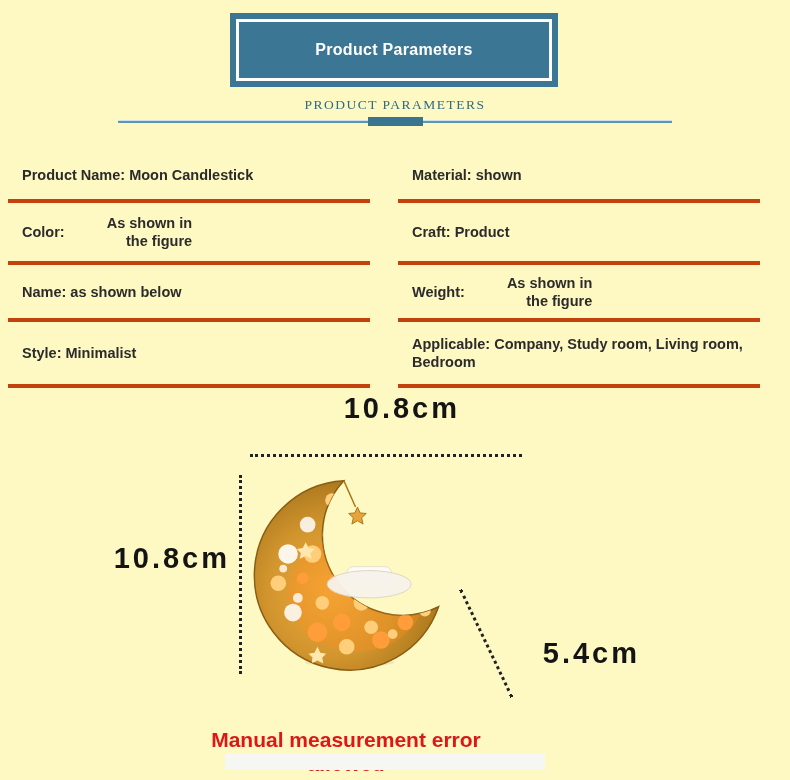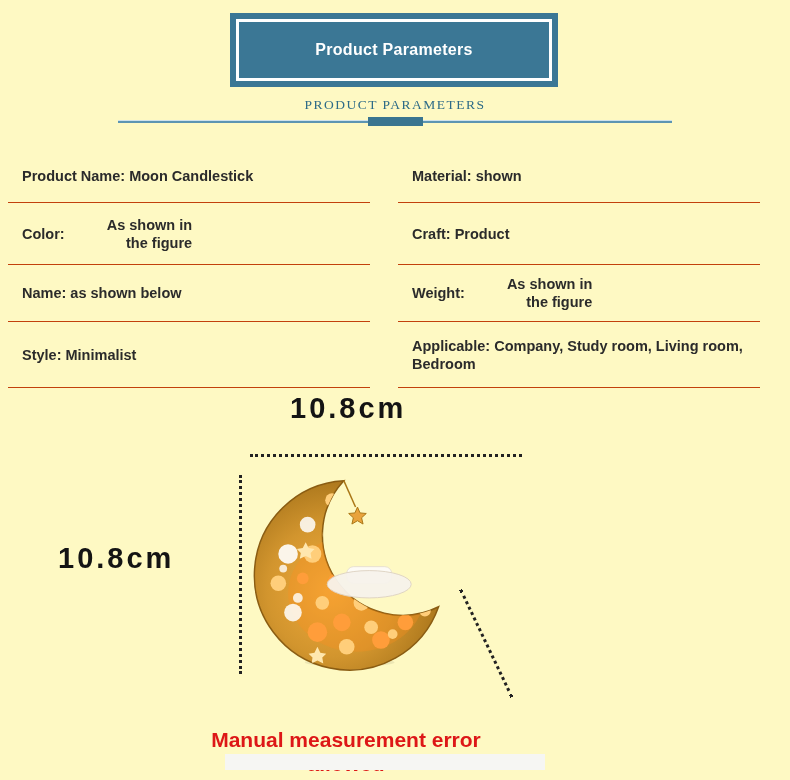--- a/index.html
+++ b/index.html
@@ -34,35 +34,35 @@
   .title-rule-block {
     position:absolute; left:368px; top:117px; width:55px; height:9px;
     background:#3a7590;
   }
 
   
   .col { position:absolute; top:150px; }
   .col-left  { left:8px;   width:362px; }
   .col-right { left:398px; width:362px; }
   .row {
-    border-bottom:1px solid #c2410c;
+    border-bottom:4px solid #c2410c;
     display:flex; align-items:center;
     font-size:14.5px; font-weight:bold; color:#2b2b2b;
     padding-left:14px; line-height:18px;
   }
   .r1 { height:53px; } .r2 { height:62px; } .r3 { height:57px; } .r4 { height:66px; }
   .row .val {
     text-align:right; margin-left:42px;
   }
   .row.wrap { padding-right:4px; }
 
   
   .dim-label {
     position:absolute; font-size:29px; font-weight:600; color:#141414;
-    letter-spacing:3px; text-align:left;
+    letter-spacing:3px; text-align:right;
   }
   .dim-top    { left:290px; top:392px; width:170px; }
   .dim-left   { left:58px;  top:542px; width:172px; }
   .dim-depth  { left:505px; top:637px; width:135px; }
   .dot-h {
     position:absolute; left:250px; top:454px; width:272px; height:0;
     border-top:3px dotted #222222;
   }
   .dot-v {
     position:absolute; left:239px; top:475px; height:199px; width:0;
@@ -134,20 +134,21 @@
     <div class="row r4 wrap">
       <span>Applicable: Company, Study room, Living room, Bedroom</span>
     </div>
   </div>
 
   <div class="dim-label dim-top">10.8cm</div>
   <div class="dot-h"></div>
   <div class="dot-v"></div>
   <div class="dim-label dim-left">10.8cm</div>
   <div class="dot-diag"></div>
+  <div class="dim-label dim-depth">5.4cm</div>
 
   <svg class="product-svg" width="215" height="215" viewBox="0 0 220 220">
     <defs>
       <radialGradient id="goldGrad" cx="42%" cy="58%" r="70%">
         <stop offset="0%" stop-color="#f2ab3c"></stop>
         <stop offset="50%" stop-color="#d2952e"></stop>
         <stop offset="100%" stop-color="#9a6a15"></stop>
       </radialGradient>
       <clipPath id="crescentClip">
         <path d="M97,15 A97,97 0 1 0 194,144 A82,82 0 0 1 97,15 Z"></path>

